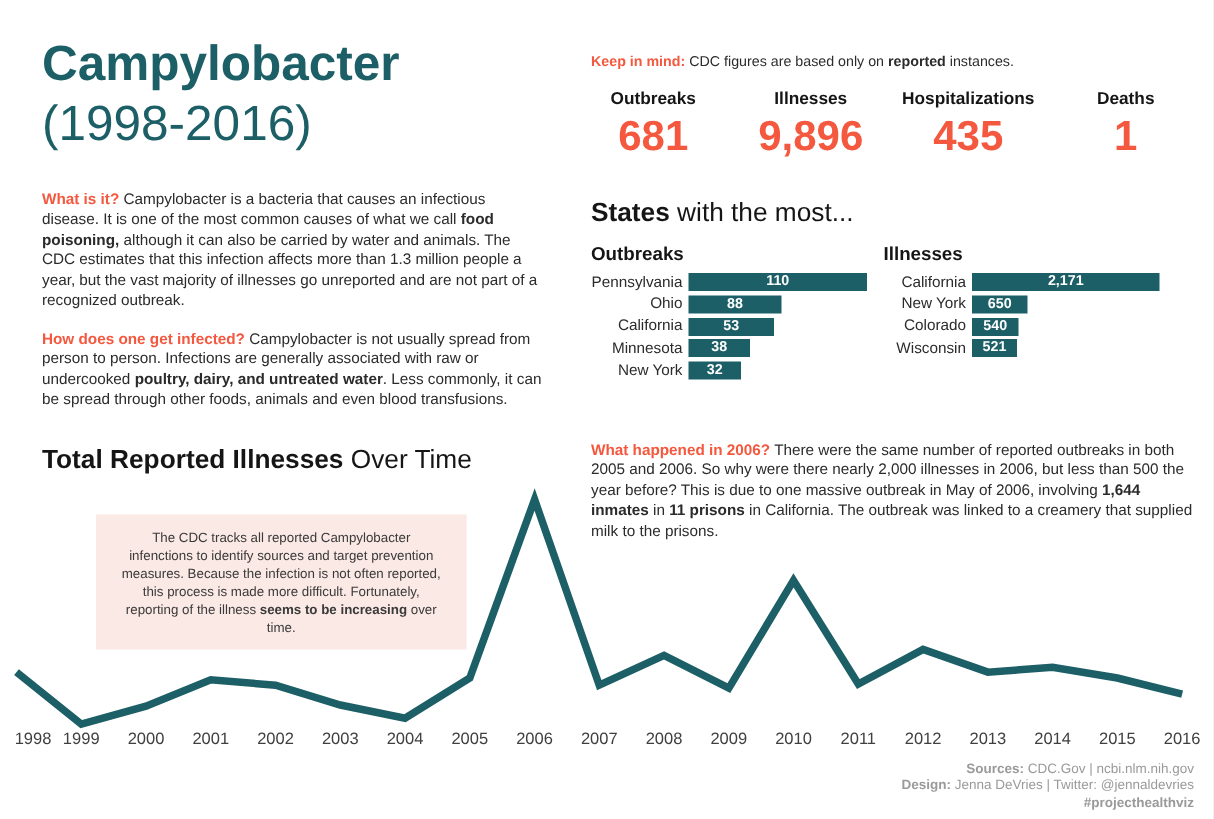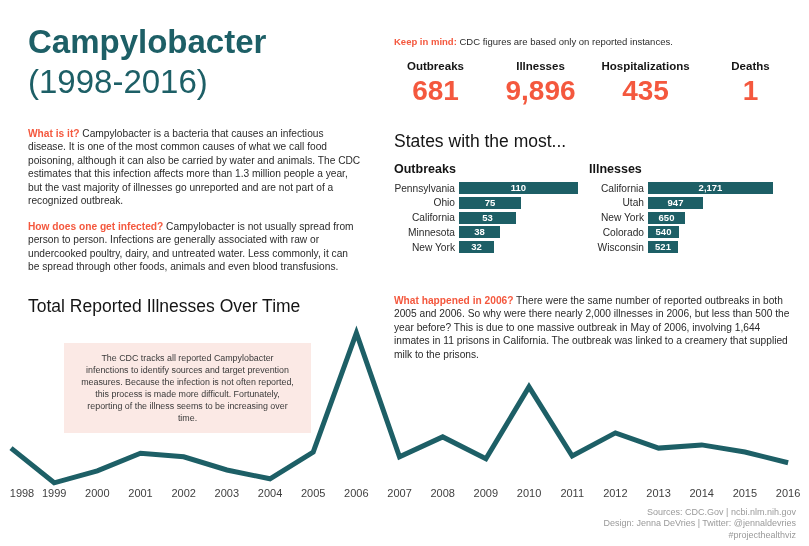--- a/index.html
+++ b/index.html
@@ -3,21 +3,21 @@
 <meta charset="utf-8">
 <style>
   * { margin: 0; padding: 0; box-sizing: border-box; }
   html, body { background: #e8e8e8; }
   .page {
     position: relative; width: 809px; height: 546px;
     background: #ffffff; overflow: hidden;
     font-family: "Liberation Sans", "DejaVu Sans", sans-serif;
     color: var(--ink, #2b2b2b);
   }
-  .b { font-weight: normal; margin-top: 20px; }
+  .b { font-weight: bold; margin-top: 20px; }
   .orange { color: var(--orange, #f4583e); font-weight: bold; }
 
   
   .title-block { position: absolute; left: 28px; top: 22px; color: var(--teal, #1d5f66); }
   .title-line1 { font-size: 33px; font-weight: bold; line-height: 40px; }
   .title-line2 { font-size: 33px; font-weight: normal; line-height: 40px; }
 
   
   .keep-in-mind { position: absolute; left: 394px; top: 36px; width: 404px; font-size: 9.5px; color: #2b2b2b; }
 
@@ -108,21 +108,21 @@
   <div class="bar-chart outbreaks" id="outbreaks-chart">
       <div class="bar-row">
         <span class="bar-cat" style="width: 66px;">Pennsylvania</span>
         <div class="bar" style="width: 119px;">
           <span class="bar-val">110</span>
         </div>
       </div>
       <div class="bar-row">
         <span class="bar-cat" style="width: 66px;">Ohio</span>
         <div class="bar" style="width: 62px;">
-          <span class="bar-val">75</span>
+          <span class="bar-val">88</span>
         </div>
       </div>
       <div class="bar-row">
         <span class="bar-cat" style="width: 66px;">California</span>
         <div class="bar" style="width: 57px;">
           <span class="bar-val">53</span>
         </div>
       </div>
       <div class="bar-row">
         <span class="bar-cat" style="width: 66px;">Minnesota</span>
@@ -135,26 +135,20 @@
         <div class="bar" style="width: 35px;">
           <span class="bar-val">32</span>
         </div>
       </div>
     </div>
   <div class="bar-chart illnesses" id="illnesses-chart">
       <div class="bar-row">
         <span class="bar-cat" style="width: 60px;">California</span>
         <div class="bar" style="width: 125px; padding-left: 29px;">
           <span class="bar-val">2,171</span>
-        </div>
-      </div>
-      <div class="bar-row">
-        <span class="bar-cat" style="width: 60px;">Utah</span>
-        <div class="bar" style="width: 55px;">
-          <span class="bar-val">947</span>
         </div>
       </div>
       <div class="bar-row">
         <span class="bar-cat" style="width: 60px;">New York</span>
         <div class="bar" style="width: 37px;">
           <span class="bar-val">650</span>
         </div>
       </div>
       <div class="bar-row">
         <span class="bar-cat" style="width: 60px;">Colorado</span>

